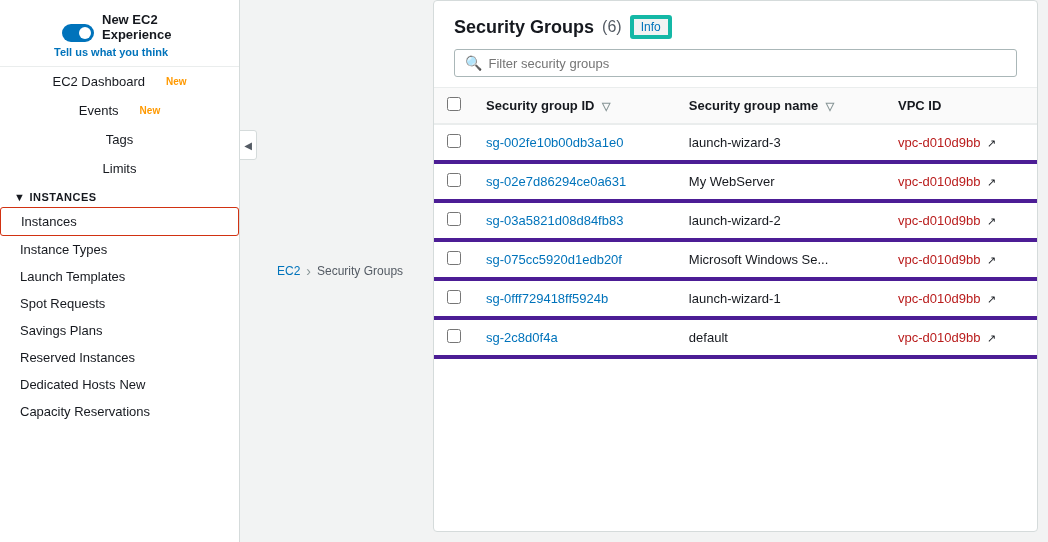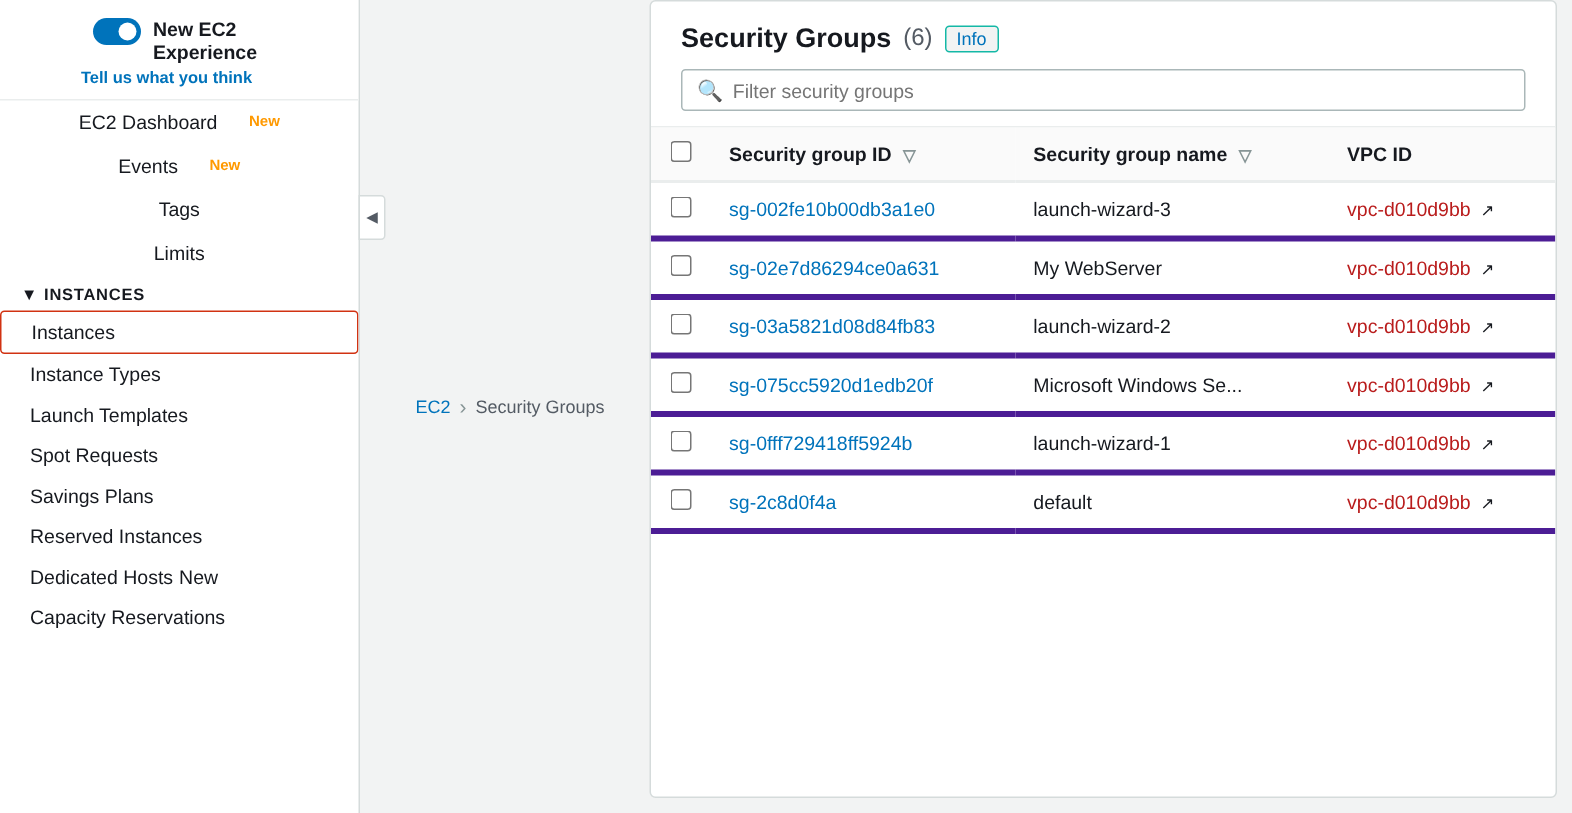--- a/index.html
+++ b/index.html
@@ -16,21 +16,21 @@
       overflow-y: auto;
       height: 100%;
     }
     .sidebar-header {
       padding: 12px 14px 8px 14px;
       border-bottom: 1px solid #eaeded;
       background: #fff;
     }
     .toggle-row {
       display: flex;
-      align-items: flex-start;
+      align-items: flex-end;
       gap: 8px;
       margin-bottom: 4px;
       padding-left: 48px;
     }
     .toggle {
       width: 32px;
       height: 18px;
       background: #0073bb;
       border-radius: 9px;
       position: relative;
@@ -162,21 +162,21 @@
     .count-badge {
       font-size: 16px;
       color: #545b64;
       font-weight: 400;
     }
     .info-link {
       font-size: 12px;
       color: #0073bb;
       cursor: pointer;
       background: #f2f3f3;
-      border: 1px solid #14b8a6;
+      border: 4px solid #14b8a6;
       border-radius: 3px;
       padding: 1px 7px;
     }
     .search-bar {
       display: flex;
       align-items: center;
       border: 1px solid #aab7b8;
       border-radius: 3px;
       padding: 5px 10px;
       background: #fff;

